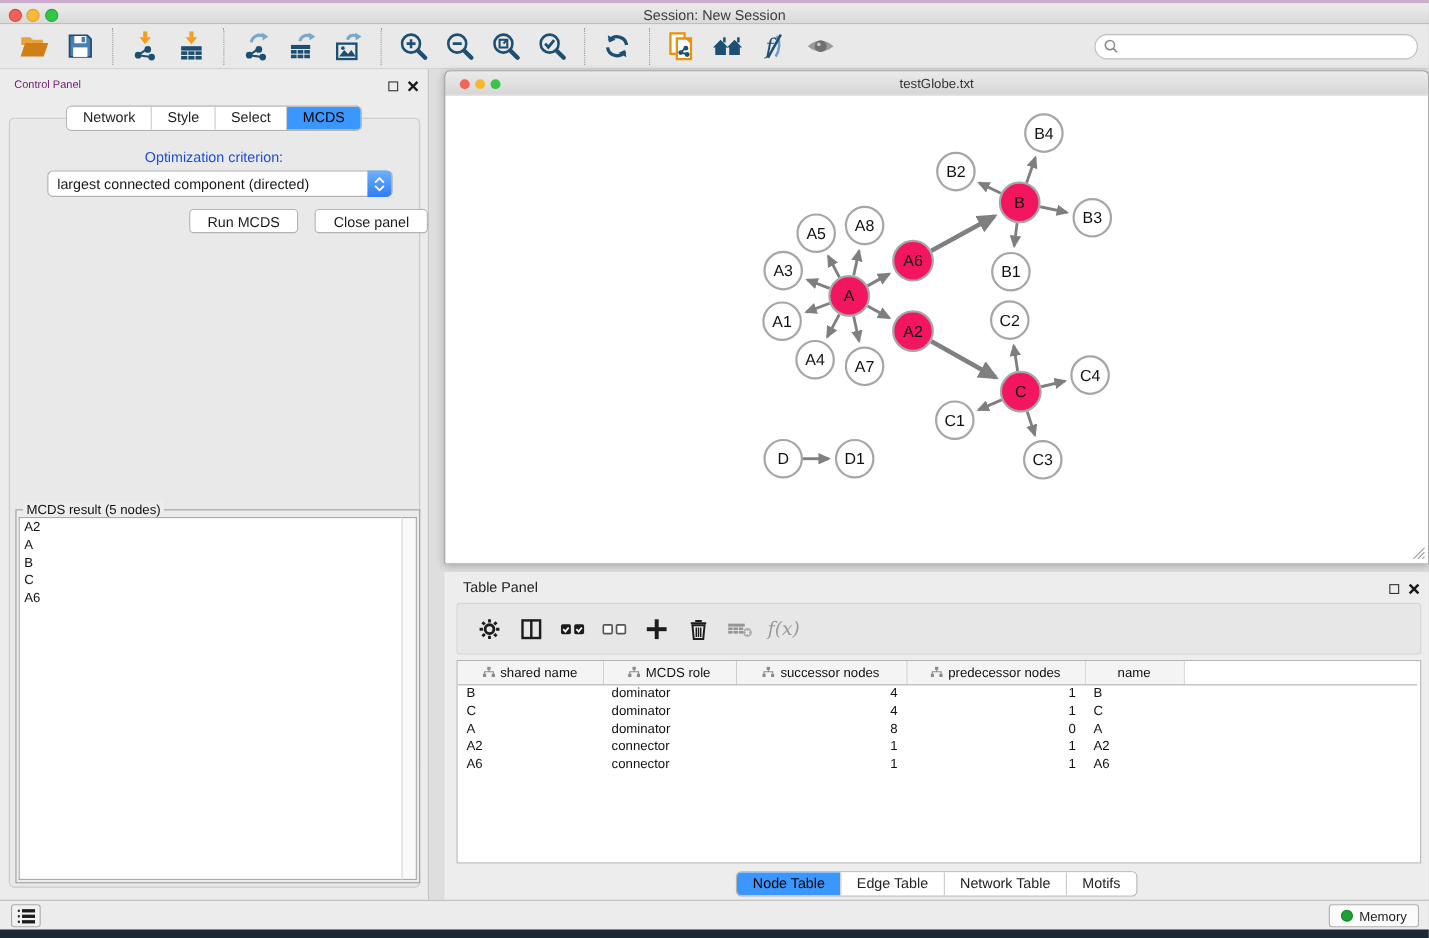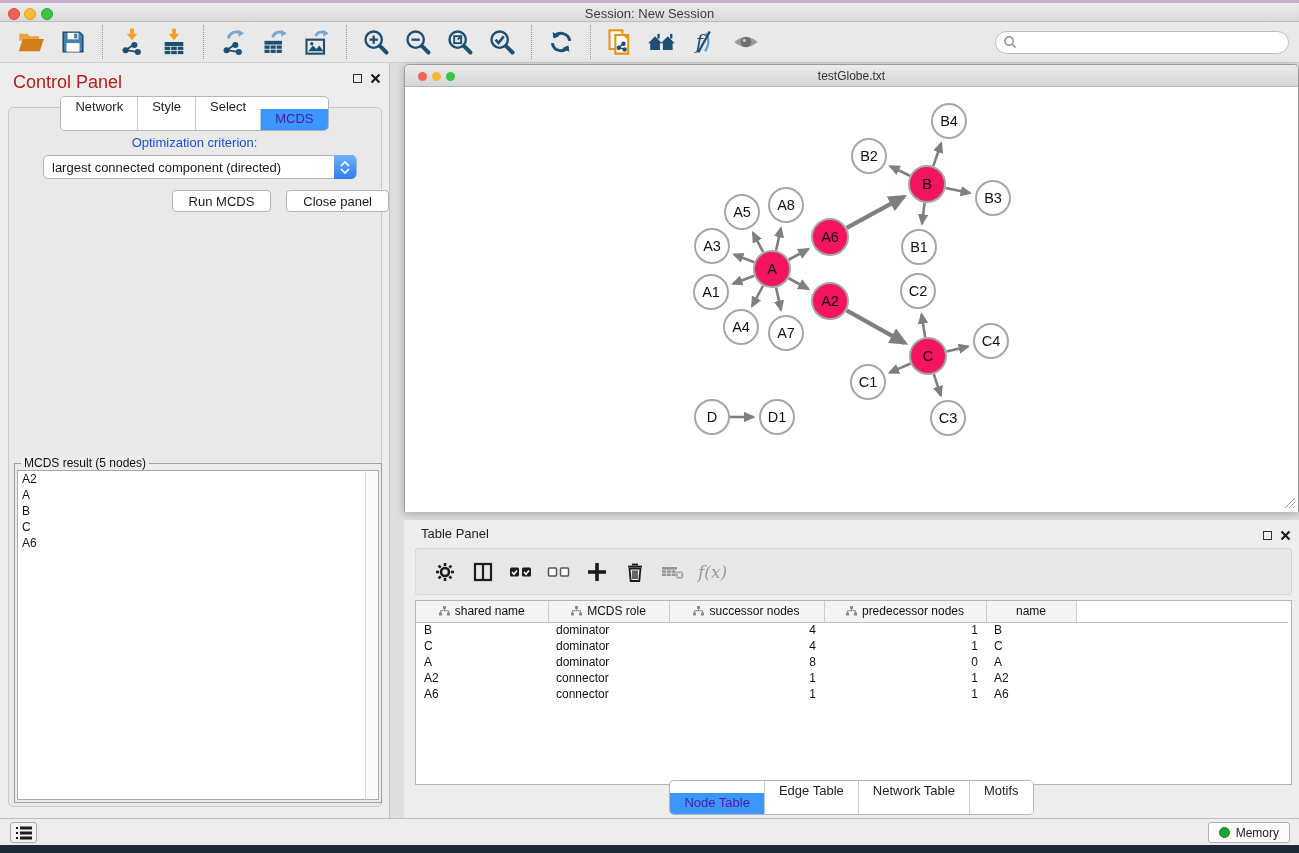--- a/index.html
+++ b/index.html
@@ -31,31 +31,31 @@
   .search-wrap input { width:100%; height:100%; border:1px solid #bdbdbd; border-radius:12px;
     background:#fff; padding:0 8px 0 26px; font-size:12px; outline:none; }
   .search-wrap .mag { position:absolute; left:8px; top:4px; }
 
   
   .main { position:absolute; left:0; top:63px; width:1299px; height:755px; background:#dedede; }
 
   
   .control-panel { position:absolute; left:0; top:0; width:390px; height:755px; background:#ececec; border-right:1px solid #c4c4c4; }
   .panel-head { position:relative; height:30px; }
-  .panel-head .panel-title { position:absolute; left:13px; top:9px; font-size:18px; color:#b91c1c; }
+  .panel-head .panel-title { position:absolute; left:13px; top:9px; font-size:10px; color:#701a75; }
   .panel-btns { position:absolute; right:8px; top:10px; display:flex; gap:8px; align-items:center; }
   .float-btn { width:9px; height:9px; border:1.5px solid #333; display:inline-block; background:transparent; }
   .close-x { width:11px; height:11px; display:inline-block; }
 
   .cp-tabs { position:absolute; left:0; top:33px; width:100%; display:flex; justify-content:center; z-index:3; }
   .tab-seg { display:flex; border:1px solid #b4b4b4; border-radius:5px; overflow:hidden; background:#fff; }
   .tab-seg .tab { padding:2px 14px 3px; font-size:13px; color:#222; background:#fff;
     border-left:1px solid #c9c9c9; cursor:default; line-height:16px; }
   .tab-seg .tab:first-child { border-left:none; }
-  .tab-seg .tab.active { background:#3b97fd; color:#4c1d95;margin-top:12px; }
+  .tab-seg .tab.active { background:#3b97fd; color:#000000; }
 
   .cp-box { position:absolute; left:8px; top:44px; width:374px; height:700px;
     border:1px solid #c9c9c9; border-radius:5px; background:#e9e9e9; }
 
   .opt-label { position:absolute; left:0; width:100%; top:72px; text-align:center; font-size:13px; color:#1d4ed8; }
   .combo { position:absolute; left:43px; top:92px; width:314px; height:24px; background:#fff;
     border:1px solid #b1b1b1; border-radius:5px; font-size:13px; color:#1a1a1a;
     display:flex; align-items:center; padding-left:8px; }
   .combo .stepper { position:absolute; right:0; top:-1px; width:22px; height:24px;
     background:linear-gradient(#6fb1f9,#2e7ef5); border-radius:0 5px 5px 0;

